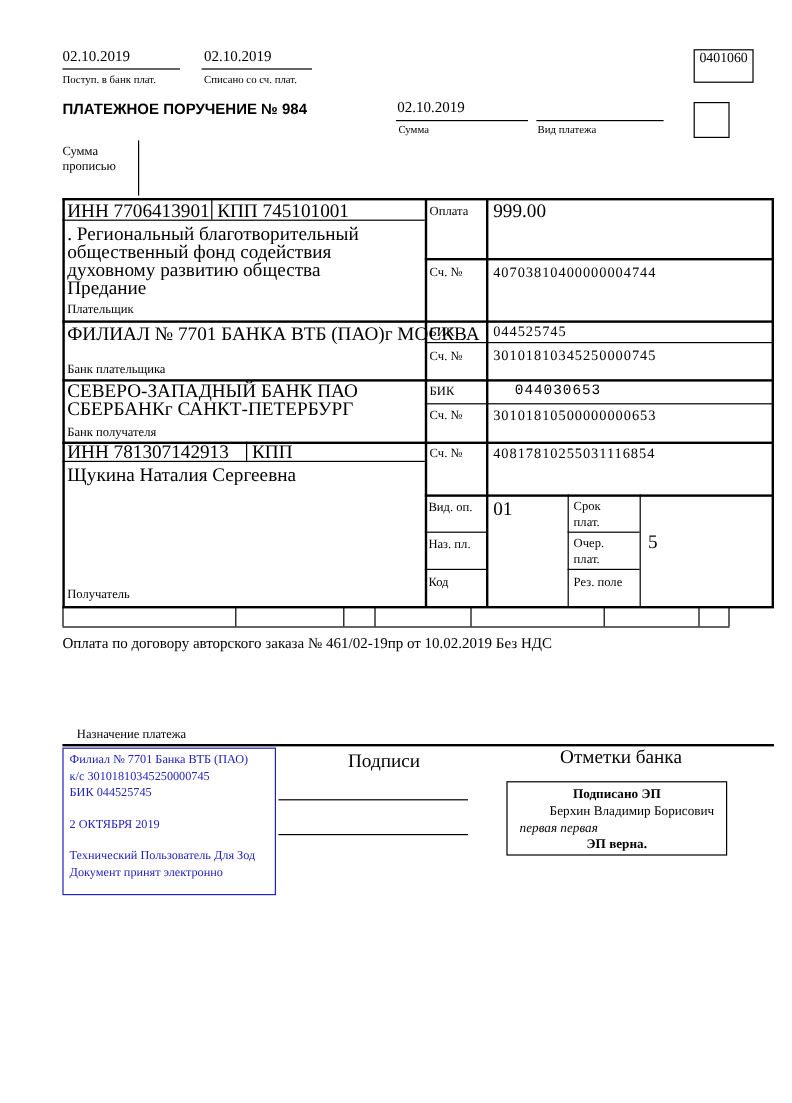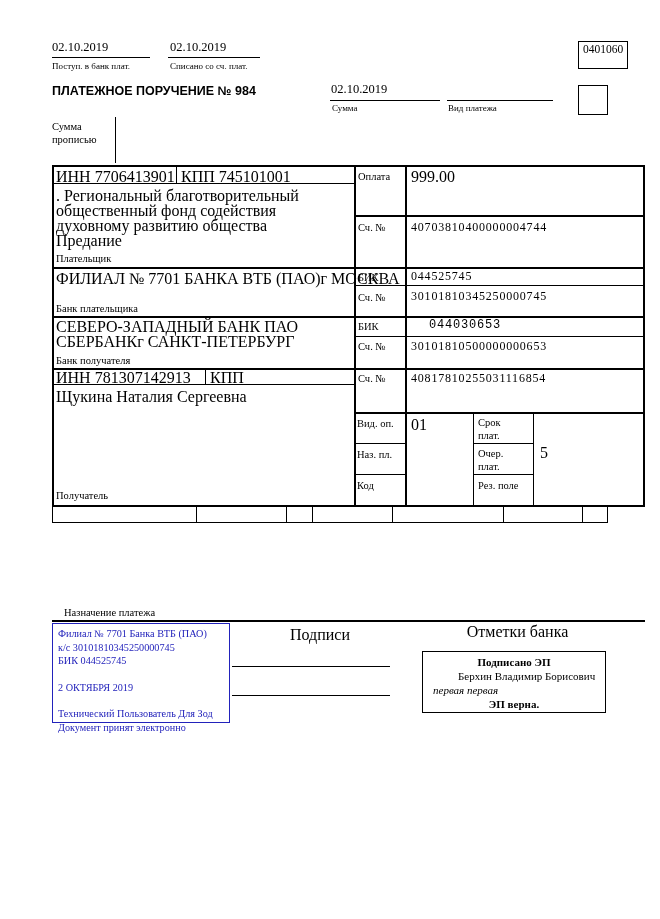--- a/index.html
+++ b/index.html
@@ -122,24 +122,25 @@
   <div class="hl" style="left:52px;top:522px;width:556px;"></div>
   <div class="vl" style="left:52px;top:505px;height:17px;"></div>
   <div class="vl" style="left:196px;top:505px;height:17px;"></div>
   <div class="vl" style="left:286px;top:505px;height:17px;"></div>
   <div class="vl" style="left:312px;top:505px;height:17px;"></div>
   <div class="vl" style="left:392px;top:505px;height:17px;"></div>
   <div class="vl" style="left:503px;top:505px;height:17px;"></div>
   <div class="vl" style="left:582px;top:505px;height:17px;"></div>
   <div class="vl" style="left:607px;top:505px;height:17px;"></div>
 
+  <div class="t big" style="left:52px;top:529px;">Оплата по договору авторского заказа № 461/02-19пр от 10.02.2019 Без НДС</div>
   <div class="t slbl" style="left:52px;top:606px;margin-left:12px;">Назначение платежа</div>
   <div class="hl2" style="left:52px;top:620px;width:593px;"></div>
 
-  <div class="bluebox" style="left:52px;top:623px;width:178px;height:100px;">
+  <div class="bluebox" style="left:52px;top:623px;width:178px;height:123px;">
     <div>Филиал № 7701 Банка ВТБ (ПАО)</div>
     <div>к/с 30101810345250000745</div>
     <div>БИК 044525745</div>
     <div class="gap">2 ОКТЯБРЯ 2019</div>
     <div class="gap">Технический Пользователь Для Зод</div>
     <div>Документ принят электронно</div>
   </div>
 
   <div class="t ctr" style="left:230px;top:627px;width:180px;white-space:nowrap;">Подписи</div>
   <div class="hl" style="left:232px;top:666px;width:158px;"></div>

